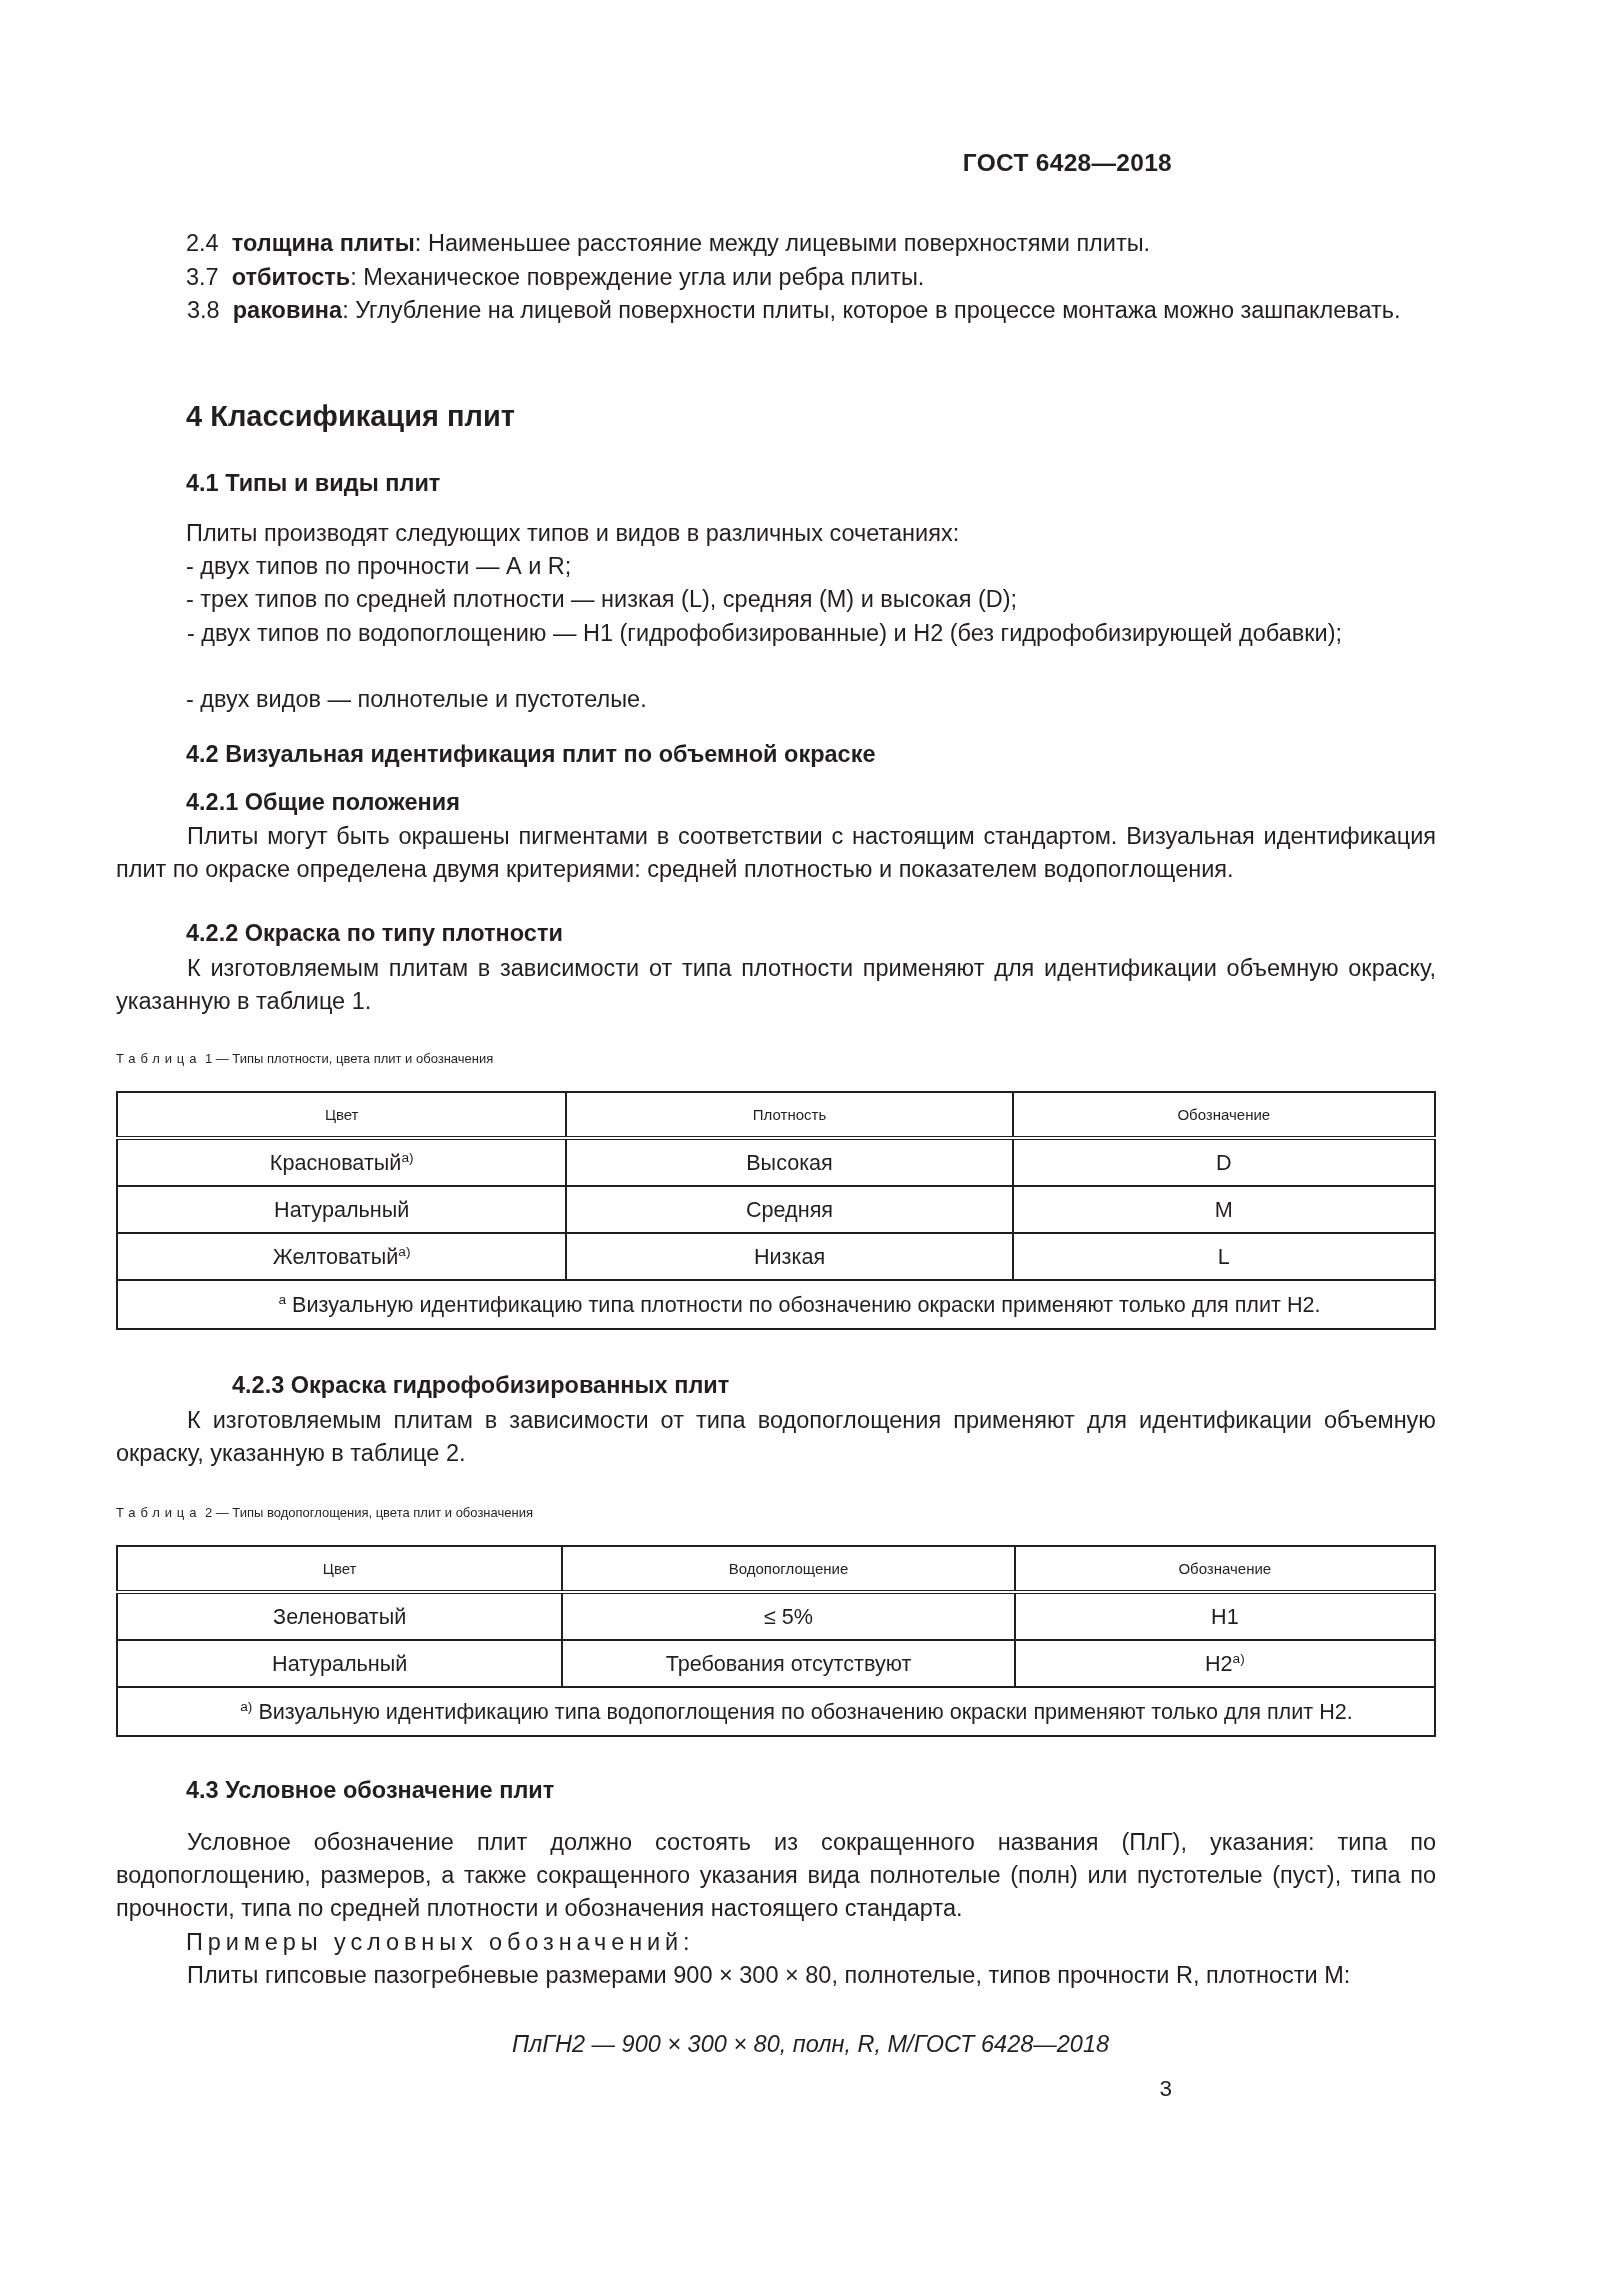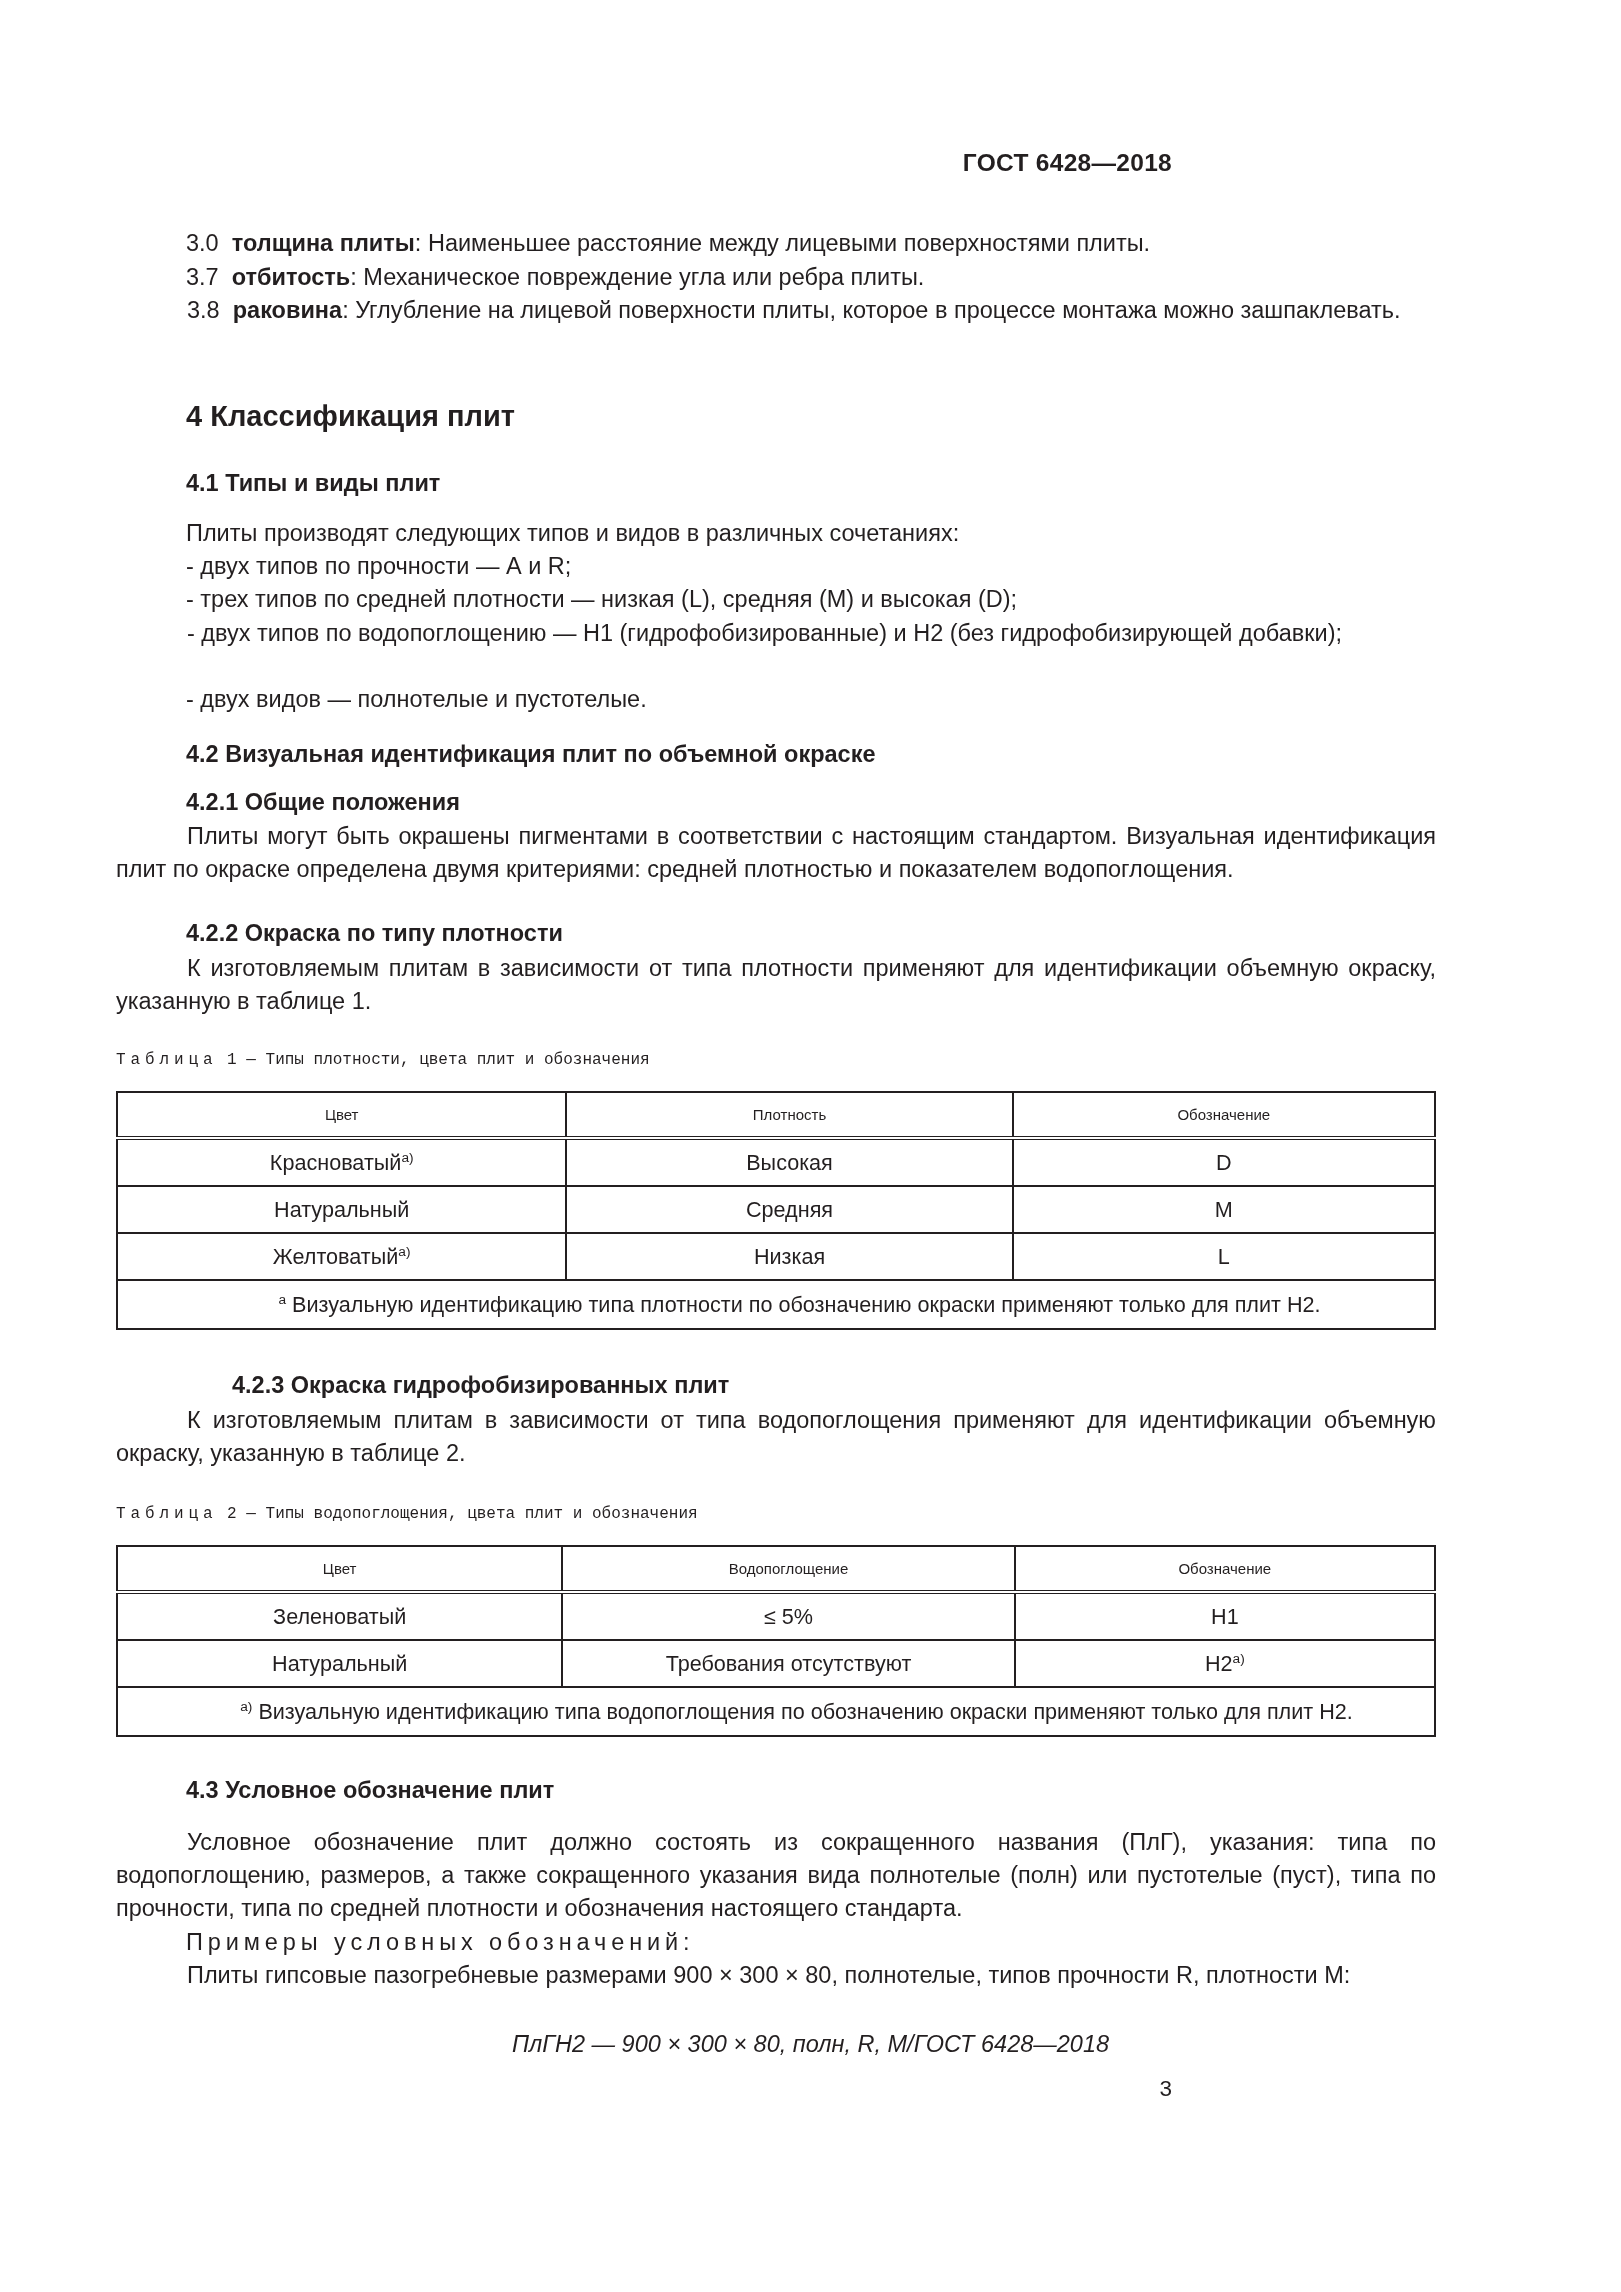--- a/index.html
+++ b/index.html
@@ -7,39 +7,39 @@
          font-family:"Liberation Sans", sans-serif; color:#231f20; }
   .page { position:absolute; left:0; top:0; width:1356px; height:2293px; }
   .abs { position:absolute; }
   .hdr { right:184px; top:149px; font-weight:bold; font-size:24.5px; letter-spacing:0.3px; }
   .p { position:absolute; left:116px; width:1320px; font-size:23.5px; line-height:33px; text-align:justify; }
   .ind { text-indent:71px; }
   .line { position:absolute; left:186px; font-size:23.5px; line-height:33px; white-space:nowrap; }
   b { font-weight:bold; }
   .h1 { position:absolute; left:186px; font-size:29px; font-weight:bold; }
   .h2 { position:absolute; left:186px; font-size:23.5px; font-weight:bold; }
-  .caption { position:absolute; left:116px; font-size:16px;font-family:Liberation Mono, monospace; }
+  .caption { position:absolute; left:116px; font-size:13px; }
   .spaced { letter-spacing:4.9px; }
   table.t { position:absolute; left:116px; width:1320px; border-collapse:collapse; font-size:21.6px; }
   table.t td, table.t th { border:2px solid #231f20; text-align:center; font-weight:normal; height:45px; padding:0; }
   table.t th { font-size:15px; height:43px; border-bottom:4.9px double #231f20; }
   table.t td.note { text-align:center; padding-left:47px; height:47px; }
   sup { font-size:13.7px; vertical-align:7.8px; }
   .example { position:absolute; left:0; width:1621px; text-align:center; font-style:italic; font-size:23.5px; }
   .pnum { position:absolute; right:184px; font-size:22.5px; }
 </style>
 </head>
 <body>
 
 <div class="page">
 
   <div class="abs hdr">ГОСТ 6428—2018</div>
 
   <div class="line" style="top:227px;">
-    <span>3.0</span>&nbsp;
+    <span>2.4</span>&nbsp;
     <b>толщина плиты</b><span>: Наименьшее расстояние между лицевыми поверхностями плиты.</span>
   </div>
   <div class="line" style="top:261px;">
     <span>3.7</span>&nbsp;
     <b>отбитость</b><span>: Механическое повреждение угла или ребра плиты.</span>
   </div>
   <div class="p ind" style="top:294px;">
     <span>3.8</span>&nbsp;
     <b>раковина</b><span>: Углубление на лицевой поверхности плиты, которое в процессе монтажа можно зашпаклевать.</span>
   </div>

